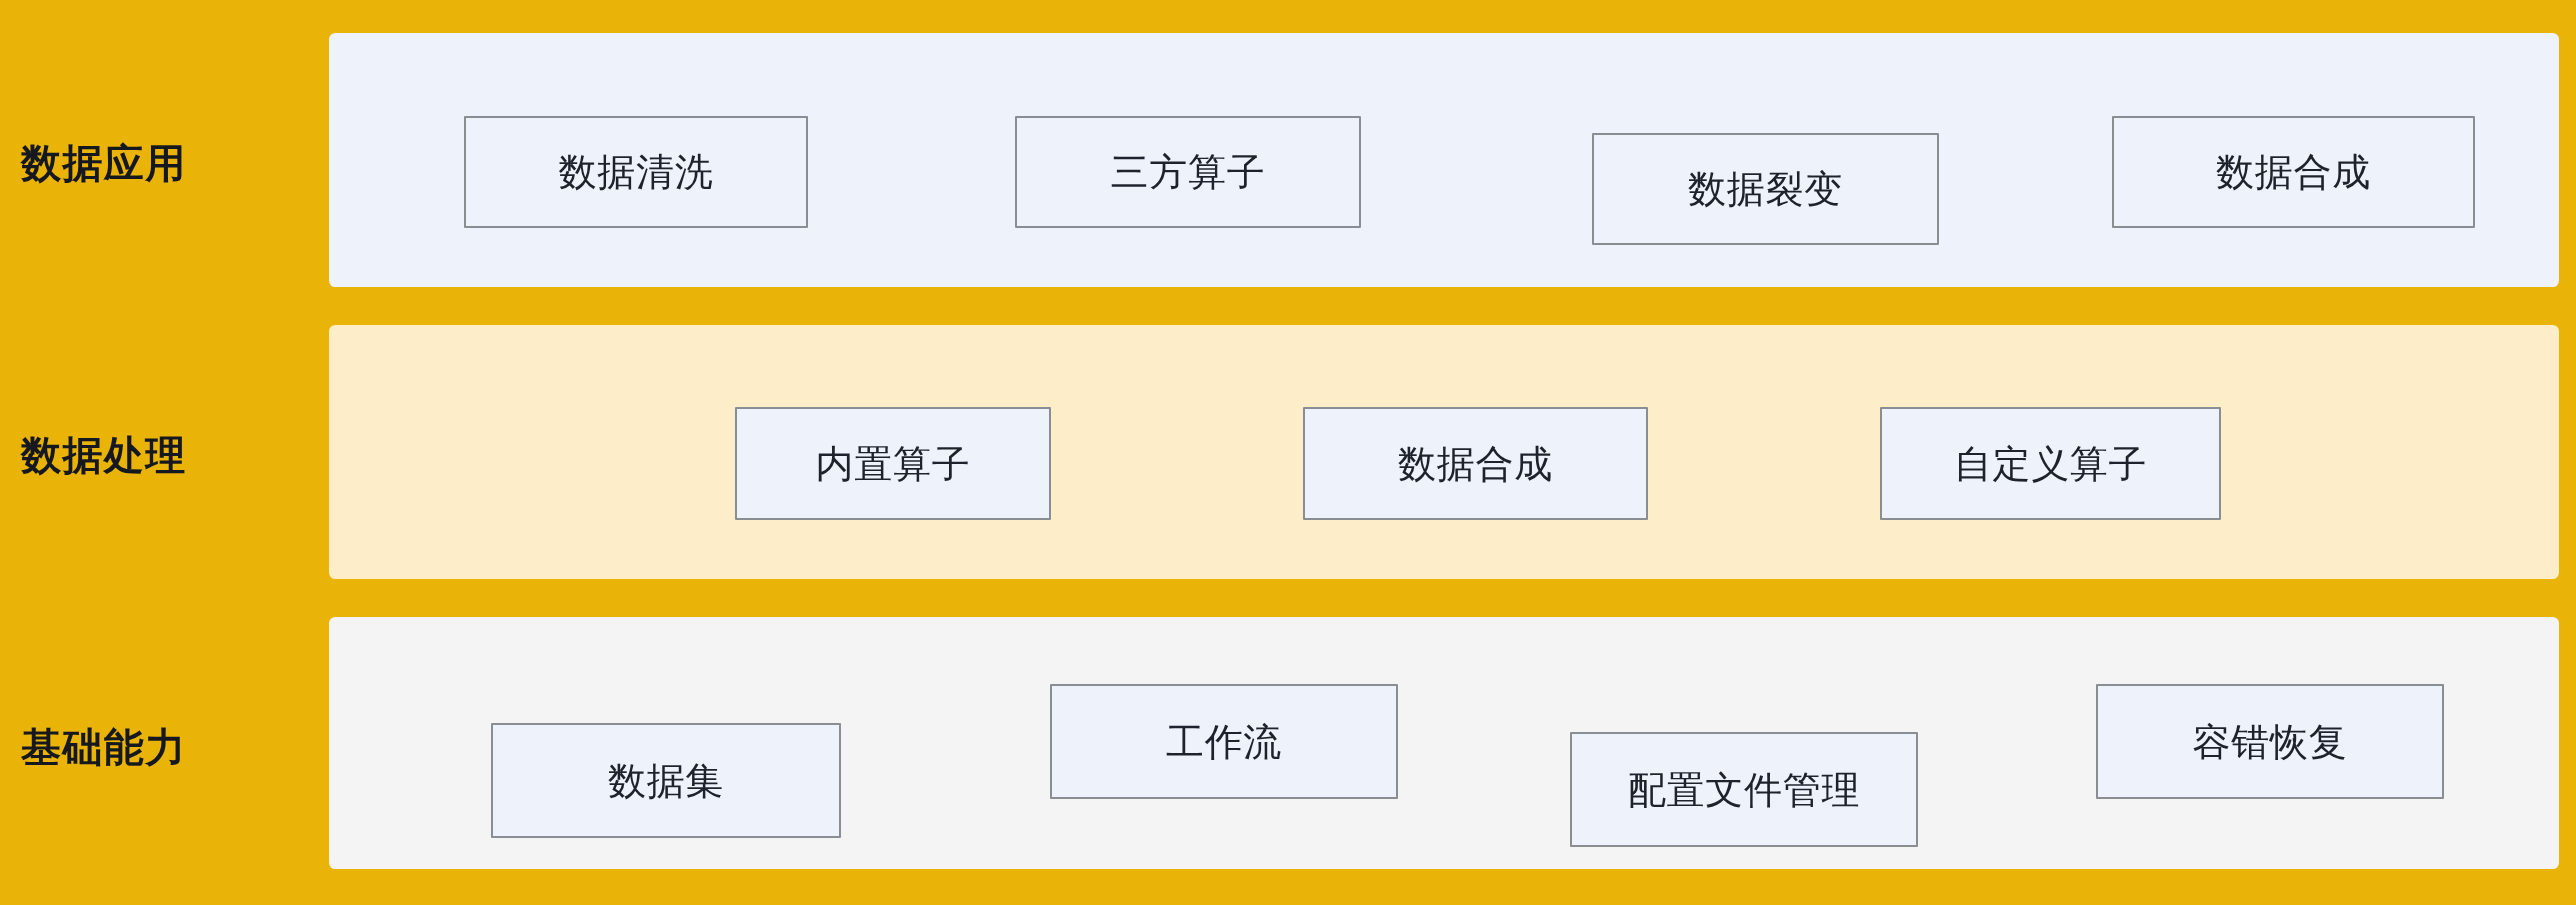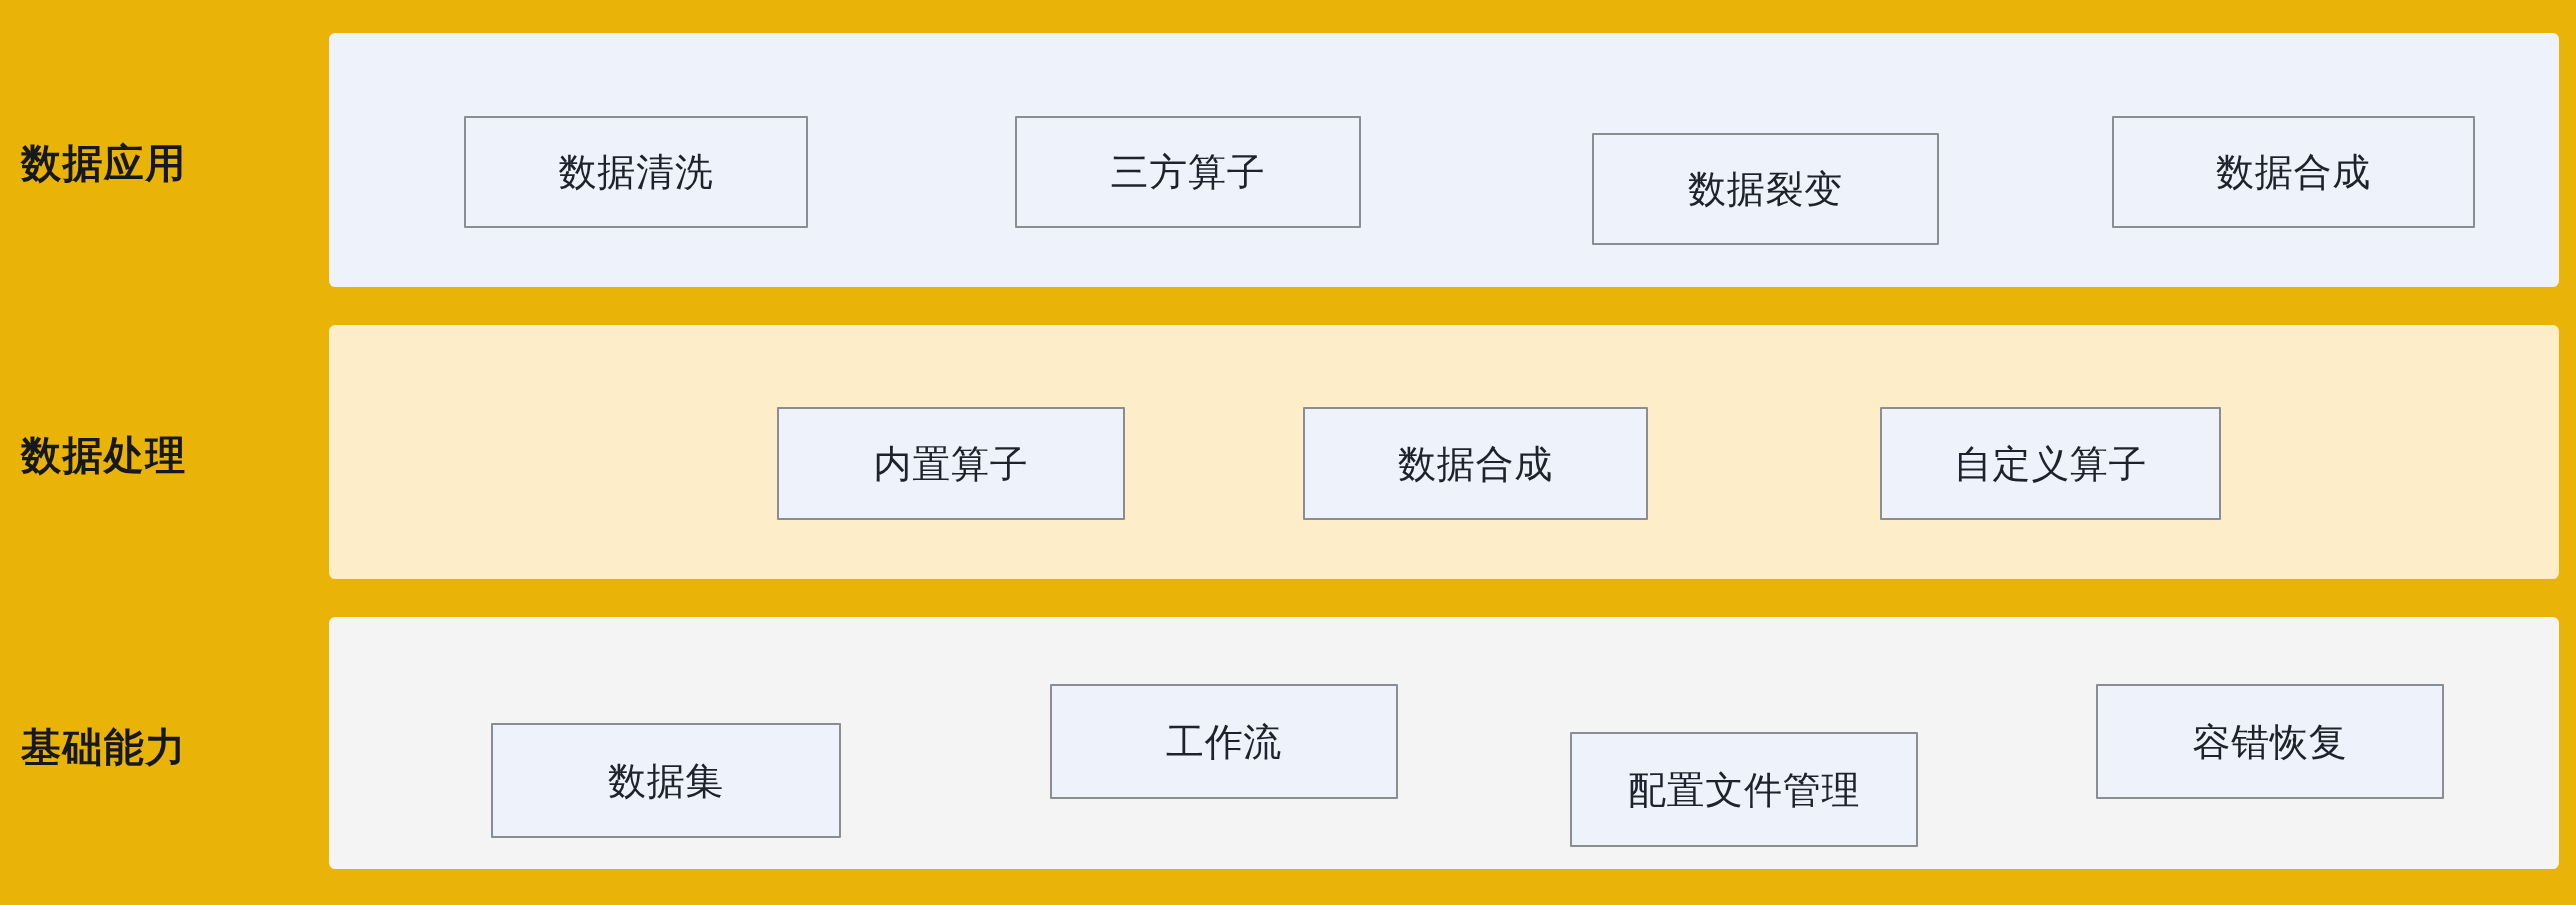--- a/index.html
+++ b/index.html
@@ -80,21 +80,21 @@
       <div class="band" style="left: 329px; top: 33px; width: 2230px; height: 254px; background: rgb(238, 242, 251);"></div>
       <div class="row-label" style="left: 21px; top: 143px;">数据应用</div>
       <div class="card" style="left: 464px; top: 116px; width: 344px; height: 112px;">数据清洗</div>
       <div class="card" style="left: 1015px; top: 116px; width: 346px; height: 112px;">三方算子</div>
       <div class="card" style="left: 1592px; top: 116px; width: 347px; height: 112px; margin-top: 17px;">数据裂变</div>
       <div class="card" style="left: 2112px; top: 116px; width: 363px; height: 112px;">数据合成</div>
     </div>
     <div class="row">
       <div class="band" style="left: 329px; top: 325px; width: 2230px; height: 254px; background: rgb(253, 238, 201);"></div>
       <div class="row-label" style="left: 21px; top: 435px;">数据处理</div>
-      <div class="card" style="left: 777px; top: 407px; width: 348px; height: 113px;">内置算子</div>
+      <div class="card" style="left: 735px; top: 407px; width: 316px; height: 113px;">内置算子</div>
       <div class="card" style="left: 1303px; top: 407px; width: 345px; height: 113px;">数据合成</div>
       <div class="card" style="left: 1880px; top: 407px; width: 341px; height: 113px;">自定义算子</div>
     </div>
     <div class="row">
       <div class="band" style="left: 329px; top: 617px; width: 2230px; height: 252px; background: rgb(244, 244, 244);"></div>
       <div class="row-label" style="left: 21px; top: 727px;">基础能力</div>
       <div class="card" style="left: 491px; top: 723px; width: 350px; height: 115px;">数据集</div>
       <div class="card" style="left: 1050px; top: 684px; width: 348px; height: 115px;">工作流</div>
       <div class="card" style="left: 1570px; top: 684px; width: 348px; height: 115px; margin-top: 48px;">配置文件管理</div>
       <div class="card" style="left: 2096px; top: 684px; width: 348px; height: 115px;">容错恢复</div>

